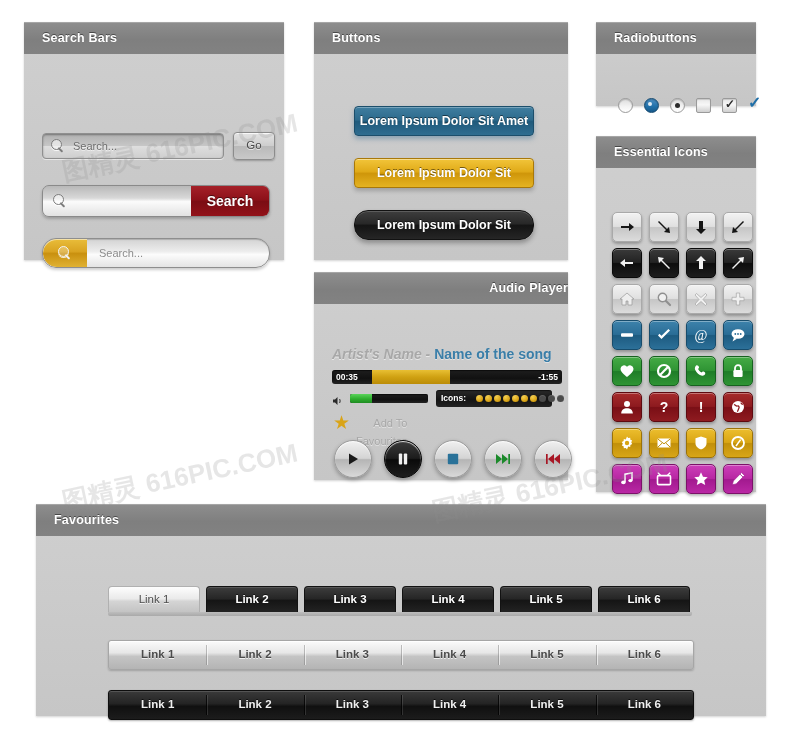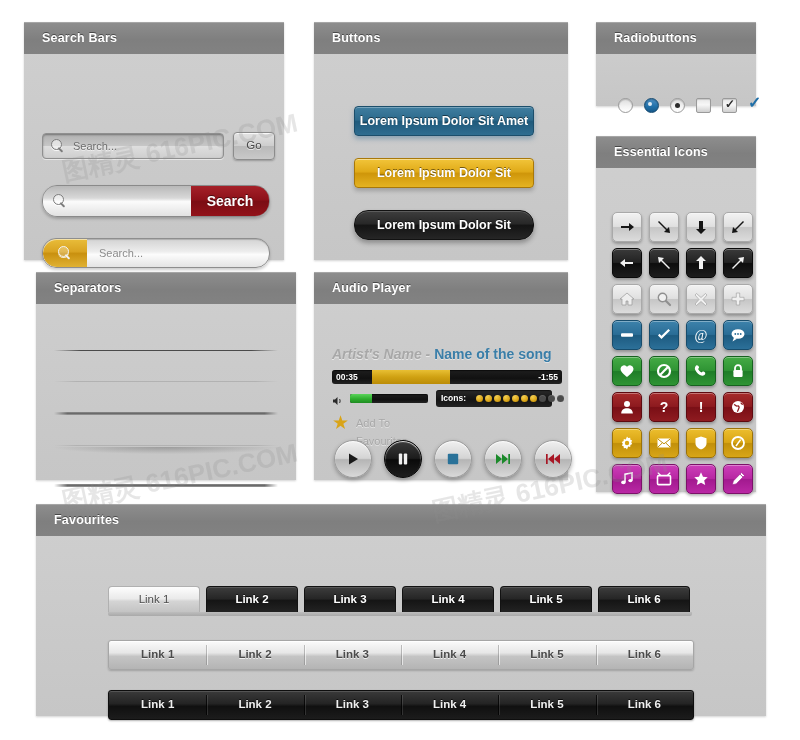--- a/index.html
+++ b/index.html
@@ -60,21 +60,21 @@
   .mag.white .stick{background:#f2f2f2;}
   .btn-go{
     display:inline-block;vertical-align:middle;margin-left:9px;
     width:40px;height:26px;line-height:25px;text-align:center;border-radius:4px;
     font-size:11.5px;color:#4a4a4a;font-weight:normal;
     background:linear-gradient(180deg,#e3e3e3 0%,#cdcdcd 50%,#b9b9b9 51%,#c9c9c9 100%);
     border:1px solid #8c8c8c;
     text-shadow:0 1px 0 rgba(255,255,255,.75);
     box-shadow:inset 0 1px 0 rgba(255,255,255,.8),0 1px 2px rgba(0,0,0,.25);
   }
-  .sb2{left:18px;top:95px;width:226px;height:30px;border-radius:15px;overflow:hidden;
+  .sb2{left:18px;top:95px;width:226px;height:30px;border-radius:7px;overflow:hidden;
     border:1px solid #8a8a8a;
     box-shadow:inset 0 1px 2px rgba(0,0,0,.3),0 2px 3px rgba(0,0,0,.22);}
   .sb2 .inp{
     position:absolute;left:0;top:0;right:78px;bottom:0;
     background:linear-gradient(180deg,#b8b8b8 0%,#d8d8d8 40%,#fbfbfb 52%,#e2e2e2 100%);
   }
   .sb2 .go{
     position:absolute;right:0;top:0;width:78px;bottom:0;
     background:linear-gradient(180deg,#a52129 0%,#8d1119 45%,#7b0d14 52%,#921219 100%);
     color:#fff;font-size:14px;font-weight:bold;text-align:center;line-height:30px;
@@ -161,21 +161,21 @@
   .sep .line{height:1px;width:100%;}
   .sep .line.thin-dark{background:linear-gradient(90deg,rgba(60,60,60,0) 0%,#4a4a4a 12%,#4a4a4a 88%,rgba(60,60,60,0) 100%);}
   .sep .line.thin-light{background:linear-gradient(90deg,rgba(150,150,150,0) 0%,#b2b2b2 10%,#b2b2b2 90%,rgba(150,150,150,0) 100%);}
   .sep .line.thick{height:3px;background:linear-gradient(180deg,#8c8c8c 0%,#6a6a6a 50%,#9d9d9d 100%);
     -webkit-mask-image:linear-gradient(90deg,transparent 0%,#000 6%,#000 94%,transparent 100%);
     mask-image:linear-gradient(90deg,transparent 0%,#000 6%,#000 94%,transparent 100%);}
   .sep .glow{height:7px;margin-top:1px;
     background:radial-gradient(ellipse at 50% 0%,rgba(120,120,120,.55) 0%,rgba(120,120,120,0) 72%);}
 
   
-  #p-audio{left:314px;top:272px;width:254px;height:208px;}
+  #p-audio{left:314px;top:272px;width:254px;height:208px;text-align:right;}
   .ap-title{position:absolute;left:18px;top:42px;font-size:14px;font-weight:bold;}
   .ap-title .artist{color:#a8a8a8;text-shadow:0 1px 0 rgba(255,255,255,.55);font-style:italic;}
   .ap-title .song{color:#3a7ea8;text-shadow:0 1px 0 rgba(255,255,255,.45);}
   .ap-prog{position:absolute;left:18px;top:66px;width:218px;height:14px;border-radius:3px;
     background:linear-gradient(180deg,#1e1e1e 0%,#111 60%,#242424 100%);
     box-shadow:inset 0 1px 1px rgba(0,0,0,.6);overflow:hidden;padding-left:12px;}
   .ap-prog .fill{position:absolute;left:40px;top:0;bottom:0;width:78px;
     background:linear-gradient(180deg,#e8bf33 0%,#d0a112 50%,#bb8c07 100%);}
   .ap-prog .t-left{position:absolute;left:4px;top:0;line-height:14px;font-size:8.5px;color:#fff;font-weight:bold;}
   .ap-prog .t-right{position:absolute;right:4px;top:0;line-height:14px;font-size:8.5px;color:#fff;font-weight:bold;}
@@ -504,47 +504,20 @@
             <svg width="16" height="16" viewBox="0 0 16 16">
               <path d="M11.5 1.6l3 3-8.3 8.3-3.8.9.9-3.8z" fill="#fff" stroke="#a21a8f" stroke-width=".7"></path>
               <path d="M10 3.1l3 3" stroke="#a21a8f" stroke-width=".9"></path>
             </svg>
           </div>
 
       </div>
     </div>
   </div>
 
-  <div class="panel" id="p-sep">
-    <div class="panel-head">Separators</div>
-    <div class="panel-body">
-      <div class="sepwrap">
-        <div class="sep">
-            <div class="line thin-dark"></div>
-          </div>
-        <div class="sep">
-            <div class="line thin-light"></div>
-          </div>
-        <div class="sep">
-            <div class="line thick"></div>
-          </div>
-        <div class="sep">
-            <div class="line thin-light"></div>
-            <div class="glow"></div>
-          </div>
-        <div class="sep">
-            <div class="line thick"></div>
-          </div>
-        <div class="sep">
-            <div class="line thin-light"></div>
-            <div class="glow"></div>
-          </div>
-      </div>
-    </div>
-  </div>
 
   <div class="panel" id="p-audio">
     <div class="panel-head">Audio Player</div>
     <div class="panel-body">
 
       <div class="ap-title">
         <span class="artist">Artist's Name - </span><span class="song">Name of the song</span>
       </div>
 
       <div class="ap-prog">

